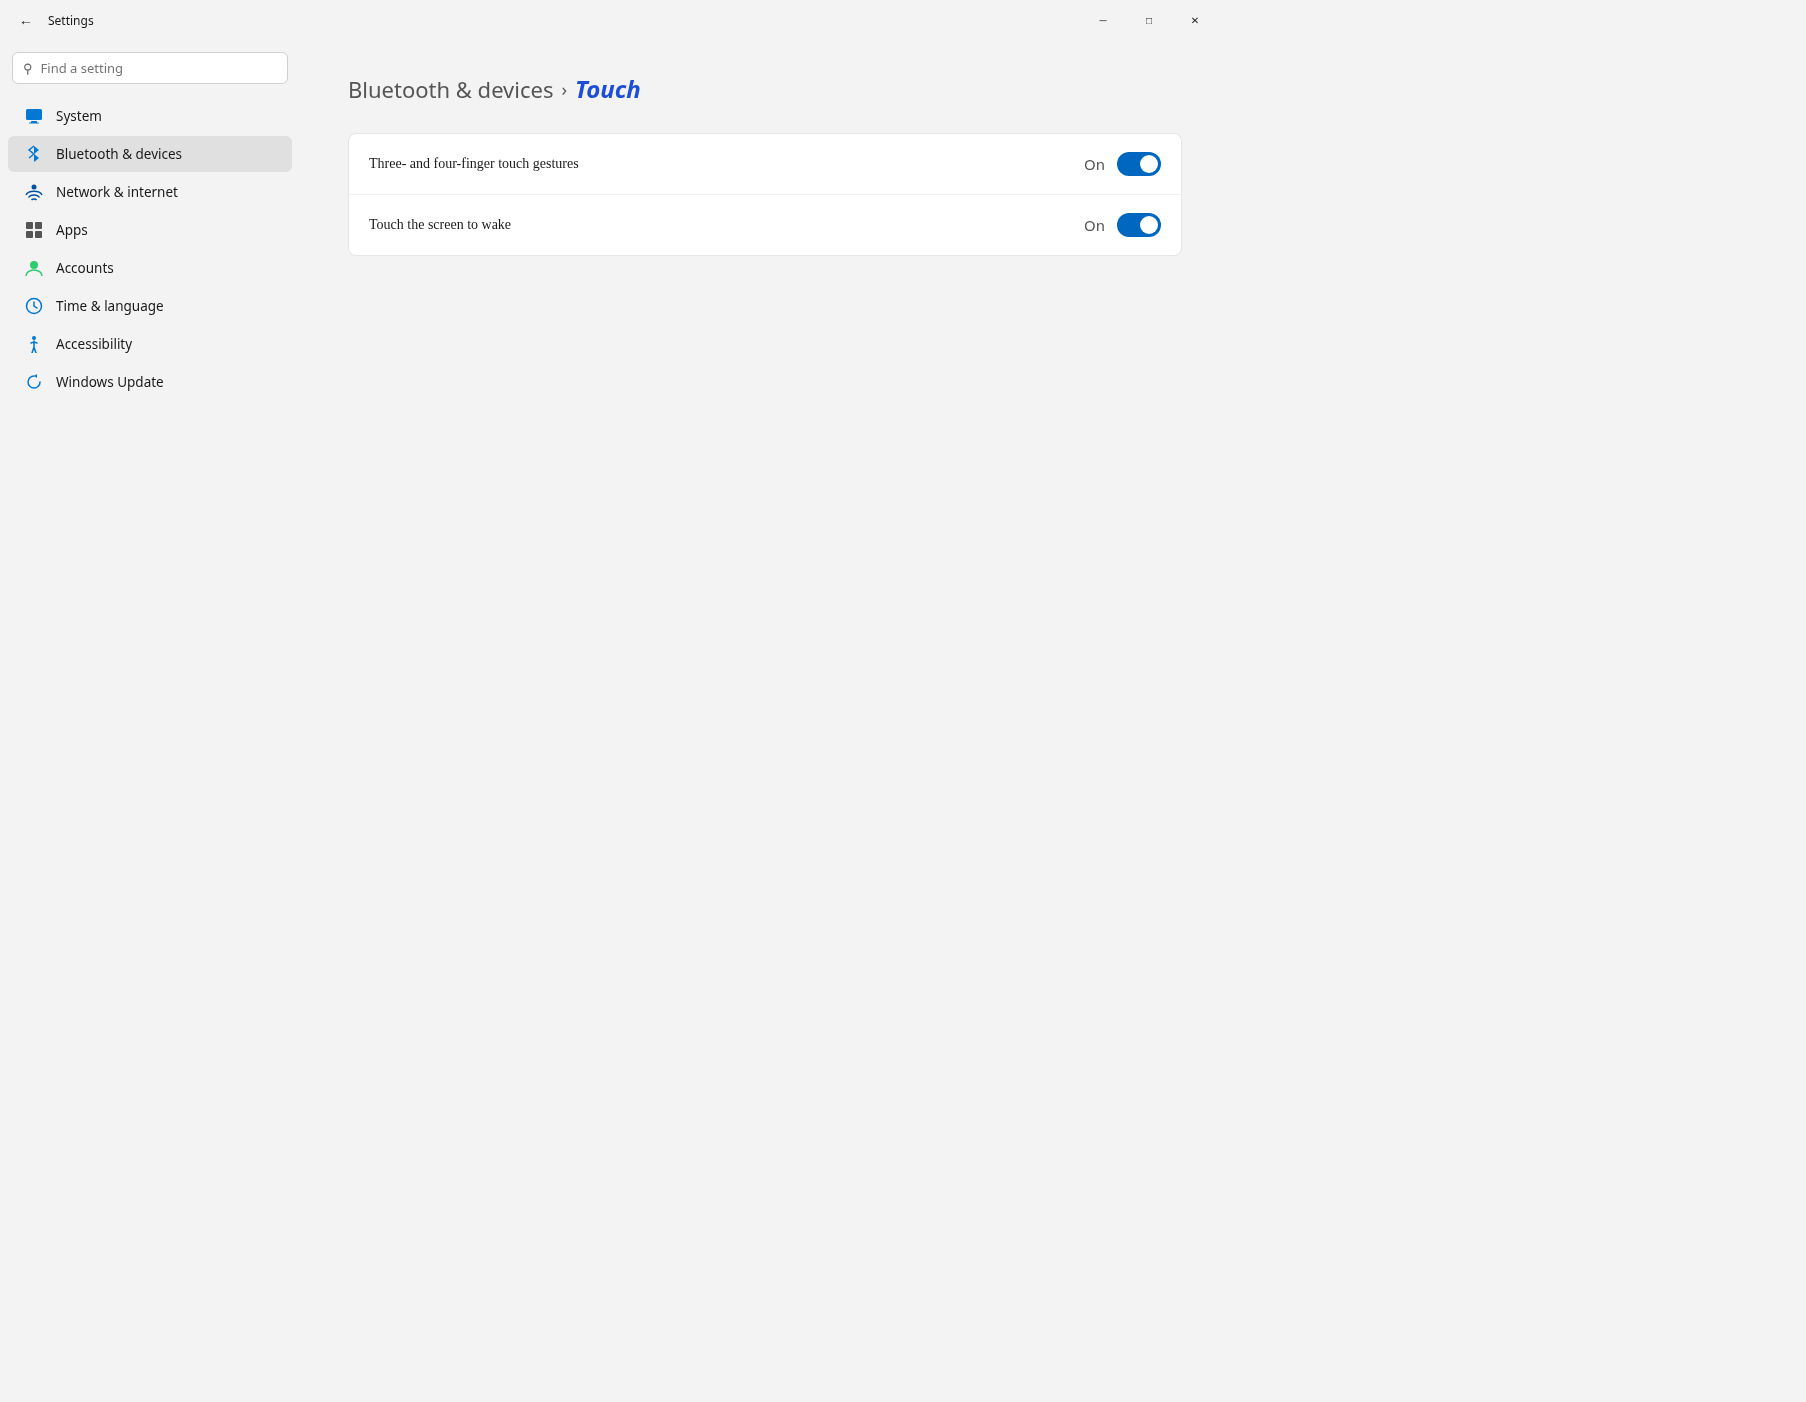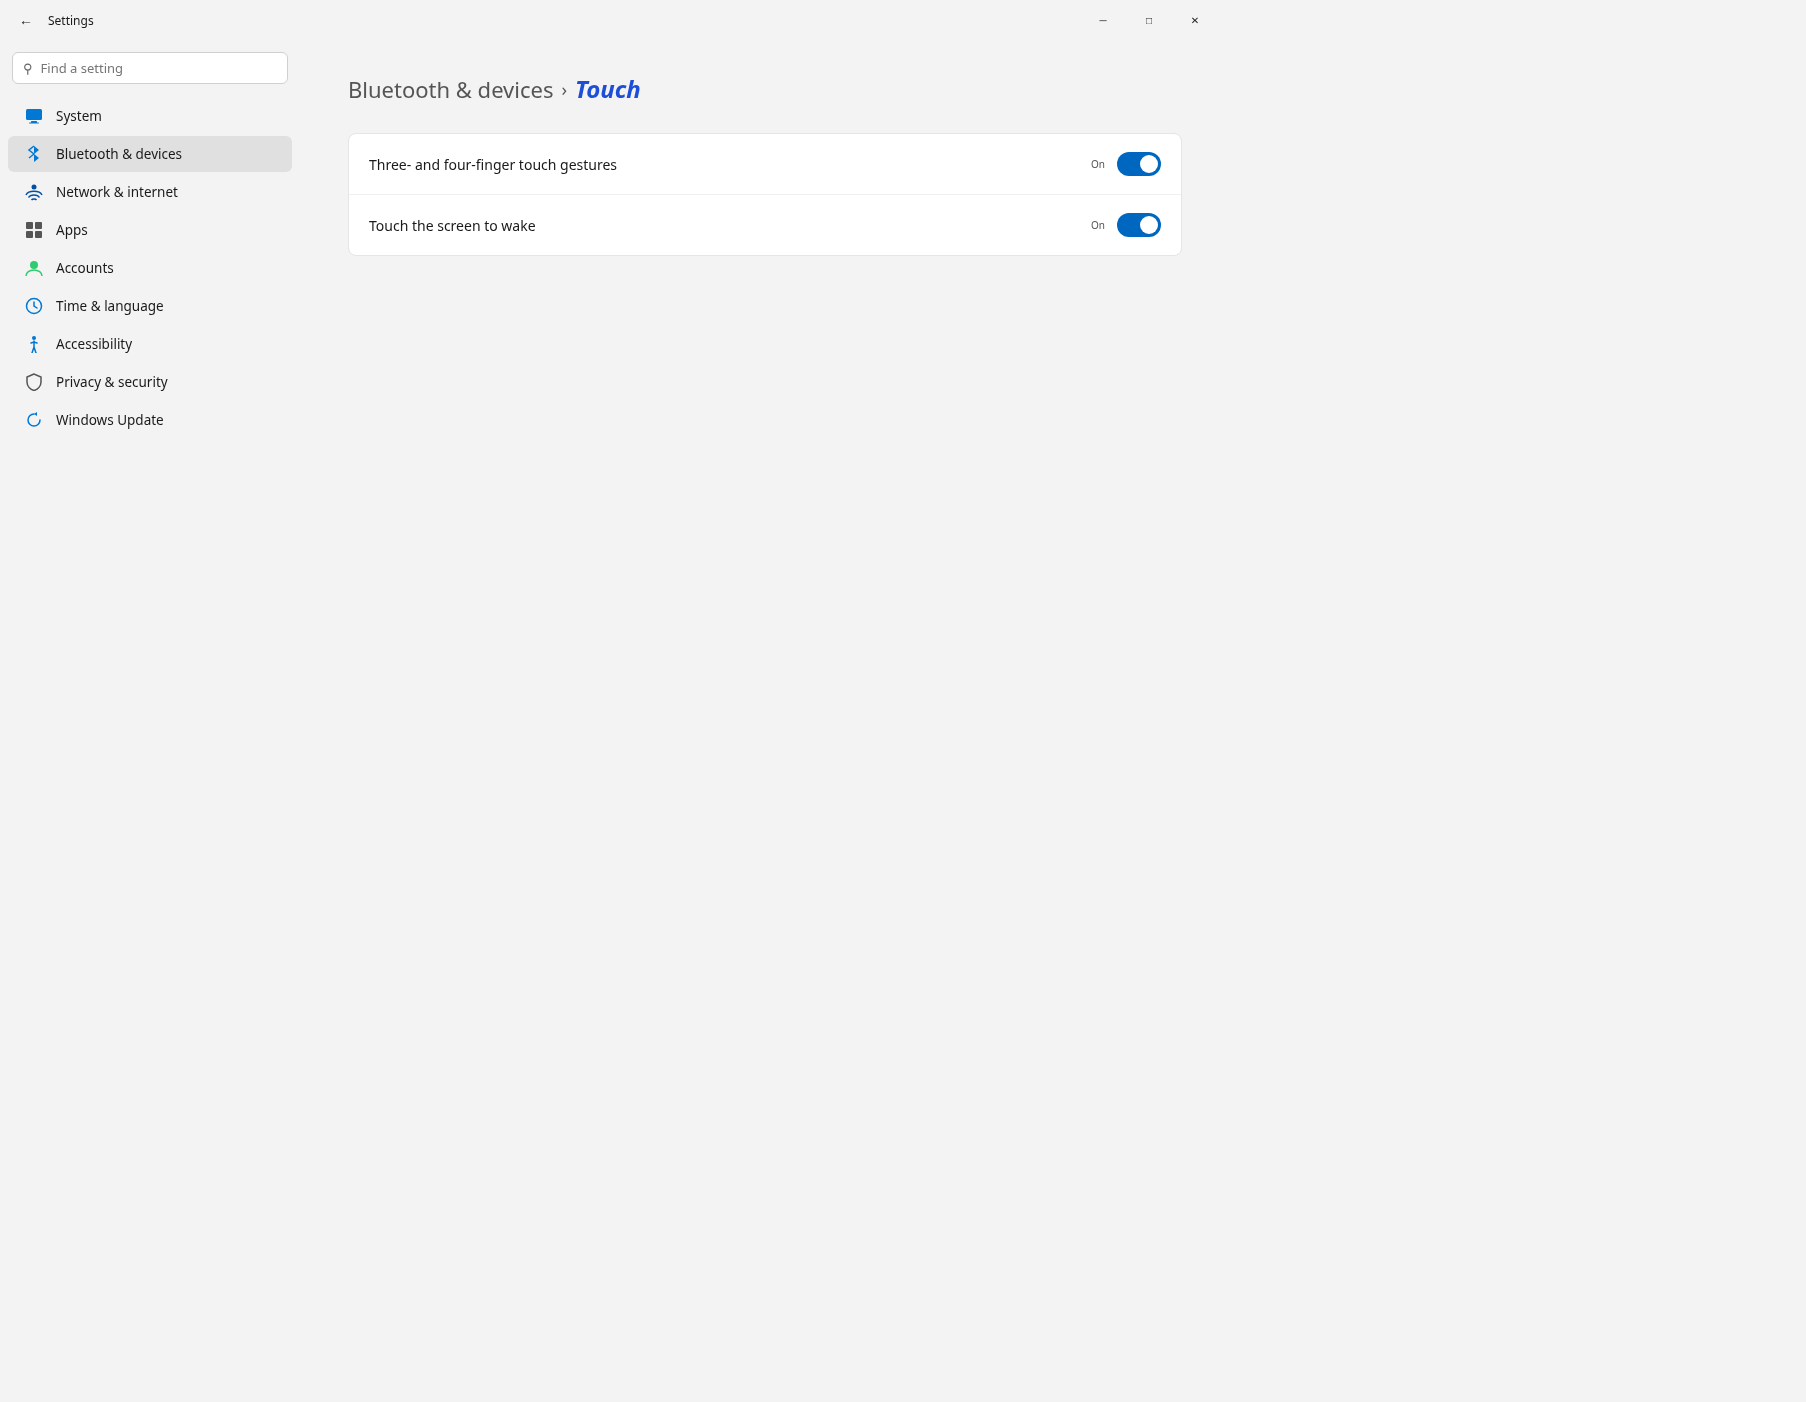--- a/index.html
+++ b/index.html
@@ -159,23 +159,24 @@
       display: flex;
       align-items: center;
       padding: 18px 20px;
       border-bottom: 1px solid #f0f0f0;
     }
     .setting-row:last-child { border-bottom: none; }
     .setting-label {
       flex: 1;
       font-size: 14px;
       color: #1a1a1a;
+      font-family: Liberation Serif, serif;
     }
     .setting-status {
-      font-size: 10px;
+      font-size: 15px;
       color: #555;
       margin-right: 12px;
     }
 
     
     .toggle {
       width: 44px; height: 24px;
       border-radius: 12px;
       background: #0067c0;
       position: relative;
@@ -323,28 +324,20 @@
     <div class="nav-item">
       <div class="nav-icon icon-accessibility">
         <svg width="18" height="18" viewBox="0 0 18 18" fill="none">
           <circle cx="9" cy="3" r="2" fill="#0078d4"></circle>
           <path d="M9 6V12M6 8L9 7L12 8M7 18L9 12L11 18" stroke="#0078d4" stroke-width="1.5" stroke-linecap="round" fill="none"></path>
         </svg>
       </div>
       <span>Accessibility</span>
     </div>
 
-    <div class="nav-item">
-      <div class="nav-icon icon-privacy">
-        <svg width="16" height="18" viewBox="0 0 16 18" fill="none">
-          <path d="M8 1L1 4V9C1 13 4 16.5 8 17.5C12 16.5 15 13 15 9V4L8 1Z" stroke="#555" stroke-width="1.5" fill="none"></path>
-        </svg>
-      </div>
-      <span>Privacy &amp; security</span>
-    </div>
 
     <div class="nav-item">
       <div class="nav-icon icon-update">
         <svg width="18" height="18" viewBox="0 0 18 18" fill="none">
           <path d="M15 9C15 12.3 12.3 15 9 15C5.7 15 3 12.3 3 9C3 5.7 5.7 3 9 3" stroke="#0078d4" stroke-width="1.5" fill="none" stroke-linecap="round"></path>
           <path d="M9 3L12 1V5L9 3Z" fill="#0078d4"></path>
         </svg>
       </div>
       <span>Windows Update</span>
     </div>

